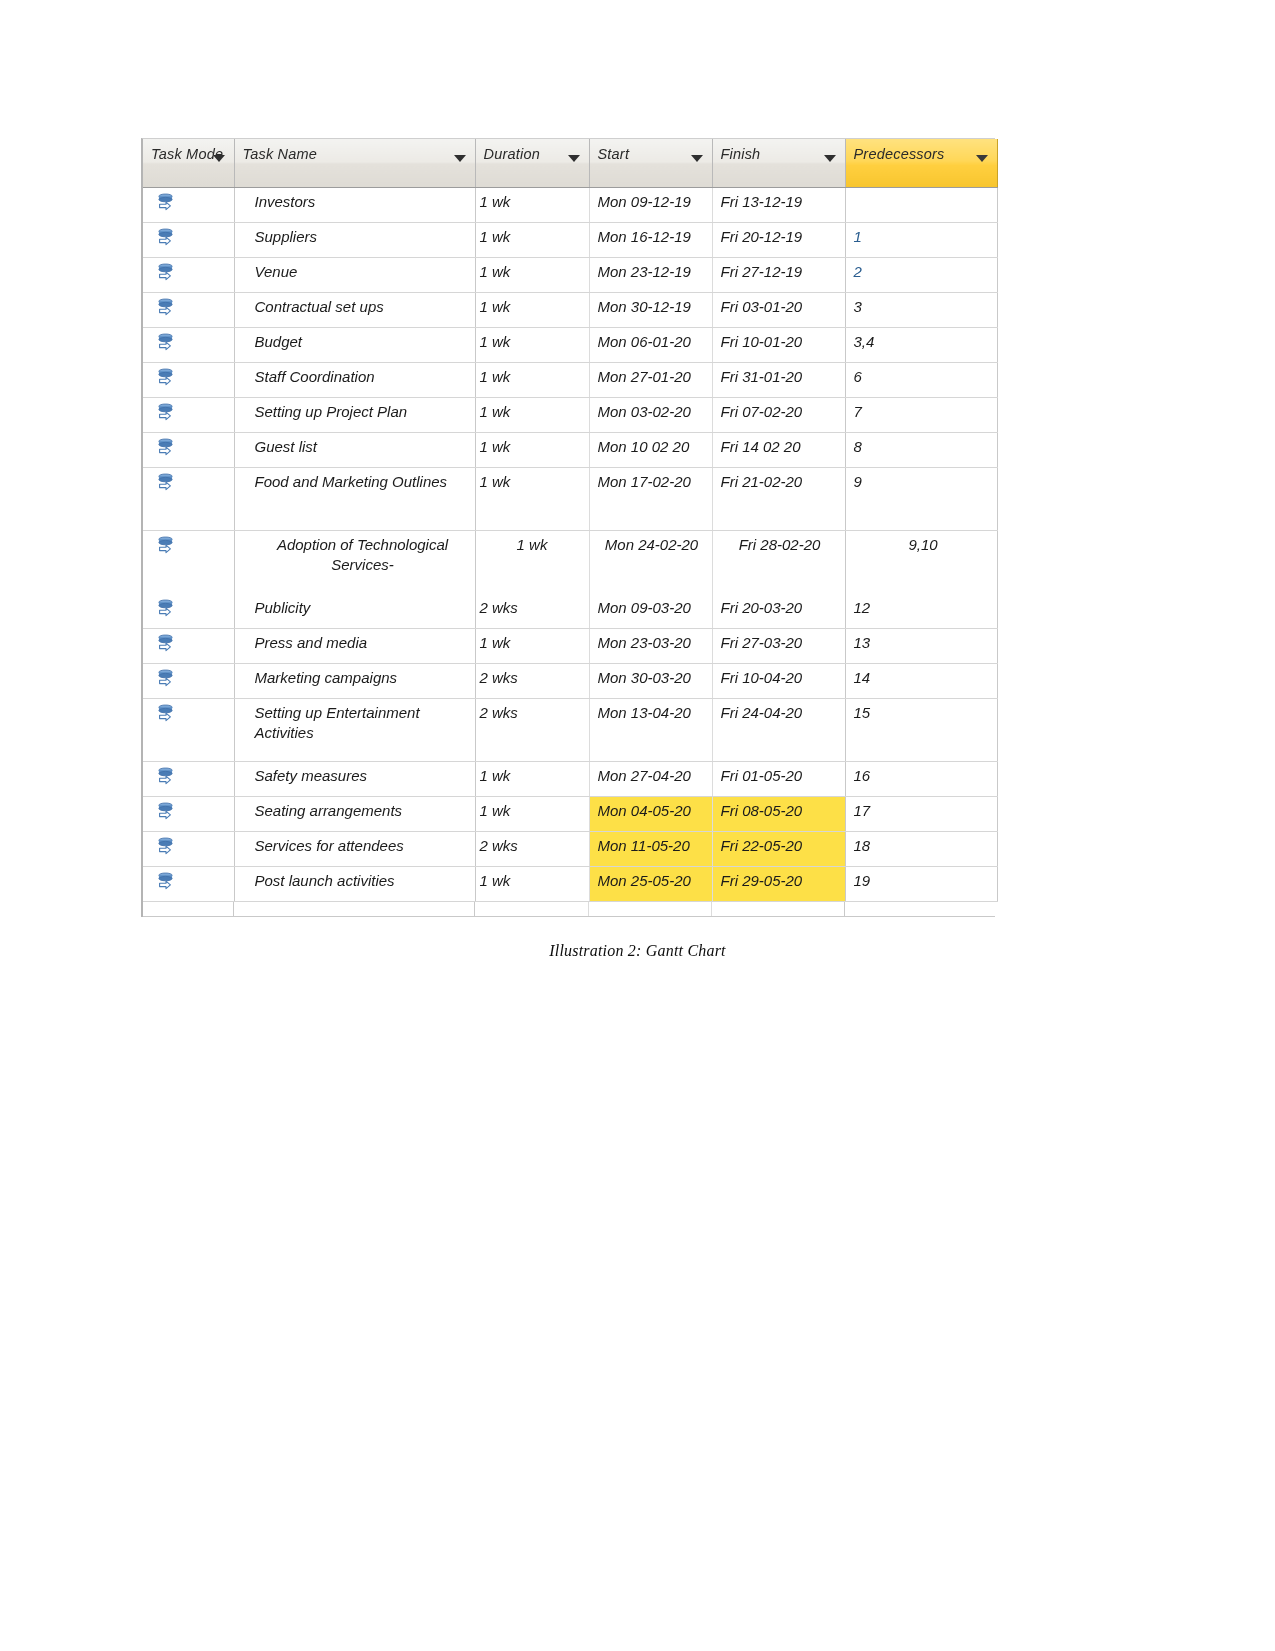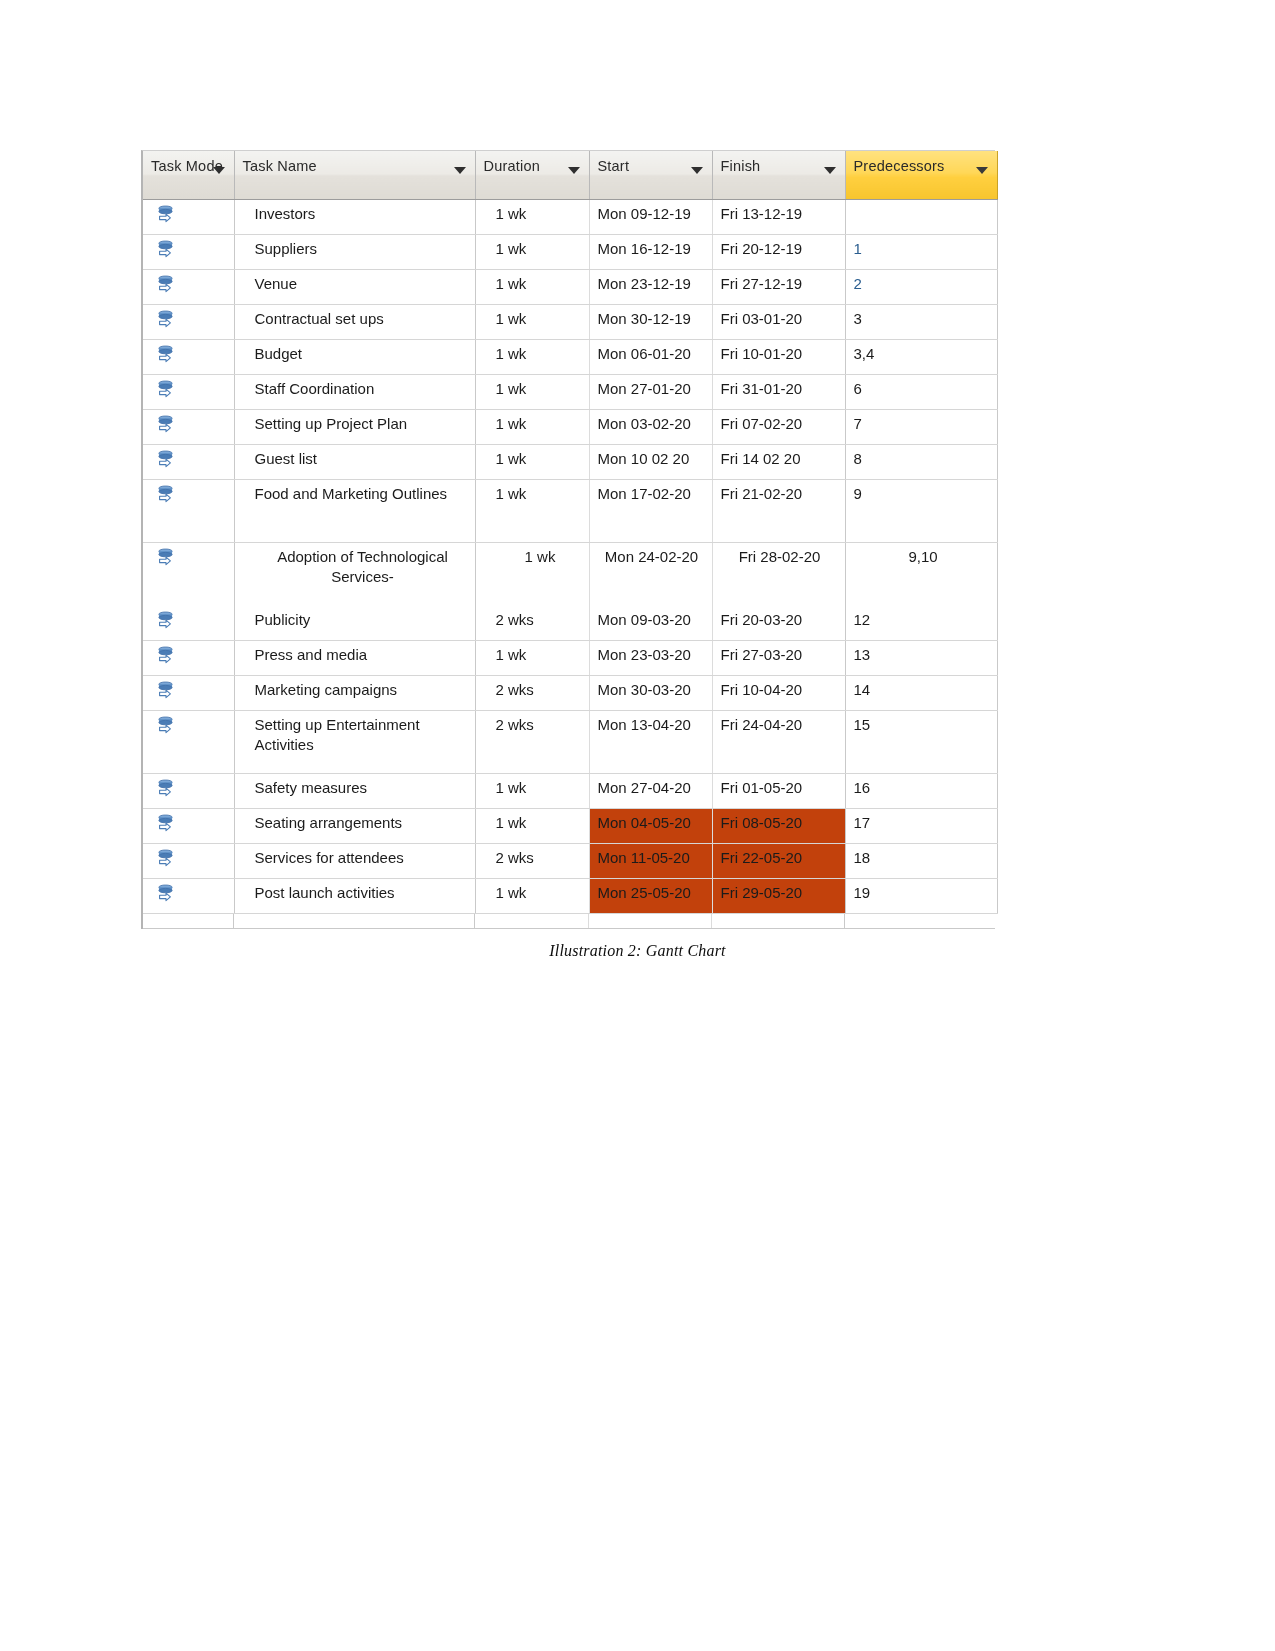--- a/index.html
+++ b/index.html
@@ -21,22 +21,23 @@
     left: 0; top: 0;
     width: 1275px;
     height: 1651px;
     background: #ffffff;
   }
 
   
   .figure {
     position: absolute;
     left: 141px;
-    top: 150px;
+    top: 138px;
     width: 854px;
+    font-style: italic;
   }
 
   .grid-wrap {
     border-left: 2px solid #b4b4b4;
     border-top: 1px solid #cfcfcf;
     background: #ffffff;
     position: relative;
   }
 
   table.gantt {
@@ -112,21 +113,21 @@
 
   tbody td.cell-mode {
     border-right: 1px solid #c9c9c9;
     position: relative;
   }
   tbody td.cell-name {
     padding: 4px 4px 2px 20px;
     border-right: 1px solid #c9c9c9;
   }
   tbody td.cell-dur {
-    padding: 4px 4px 2px 20px;
+    padding: 4px 4px 2px 4px;
   }
   tbody td.cell-start,
   tbody td.cell-finish {
     padding: 4px 6px 2px 8px;
     text-align: left;
   }
   tbody td.cell-finish {
     border-right: 1px solid #c9c9c9;
   }
   tbody td.cell-pred {
@@ -135,21 +136,21 @@
     color: #1b1b1b;
   }
 
   
   tbody tr:nth-child(2) .cell-pred,
   tbody tr:nth-child(3) .cell-pred { color: #2a5d8f; }
 
   
   tbody tr.hl .cell-start,
   tbody tr.hl .cell-finish {
-    background: #c2410c;
+    background: #fde047;
   }
 
   
   tbody tr.noborder td { border-bottom: 1px solid transparent; text-align: center; }
   tbody tr.noborder td.cell-mode,
   tbody tr.noborder td.cell-name,
   tbody tr.noborder td.cell-finish,
   tbody tr.noborder td.cell-pred { border-bottom: 1px solid transparent; }
 
   

